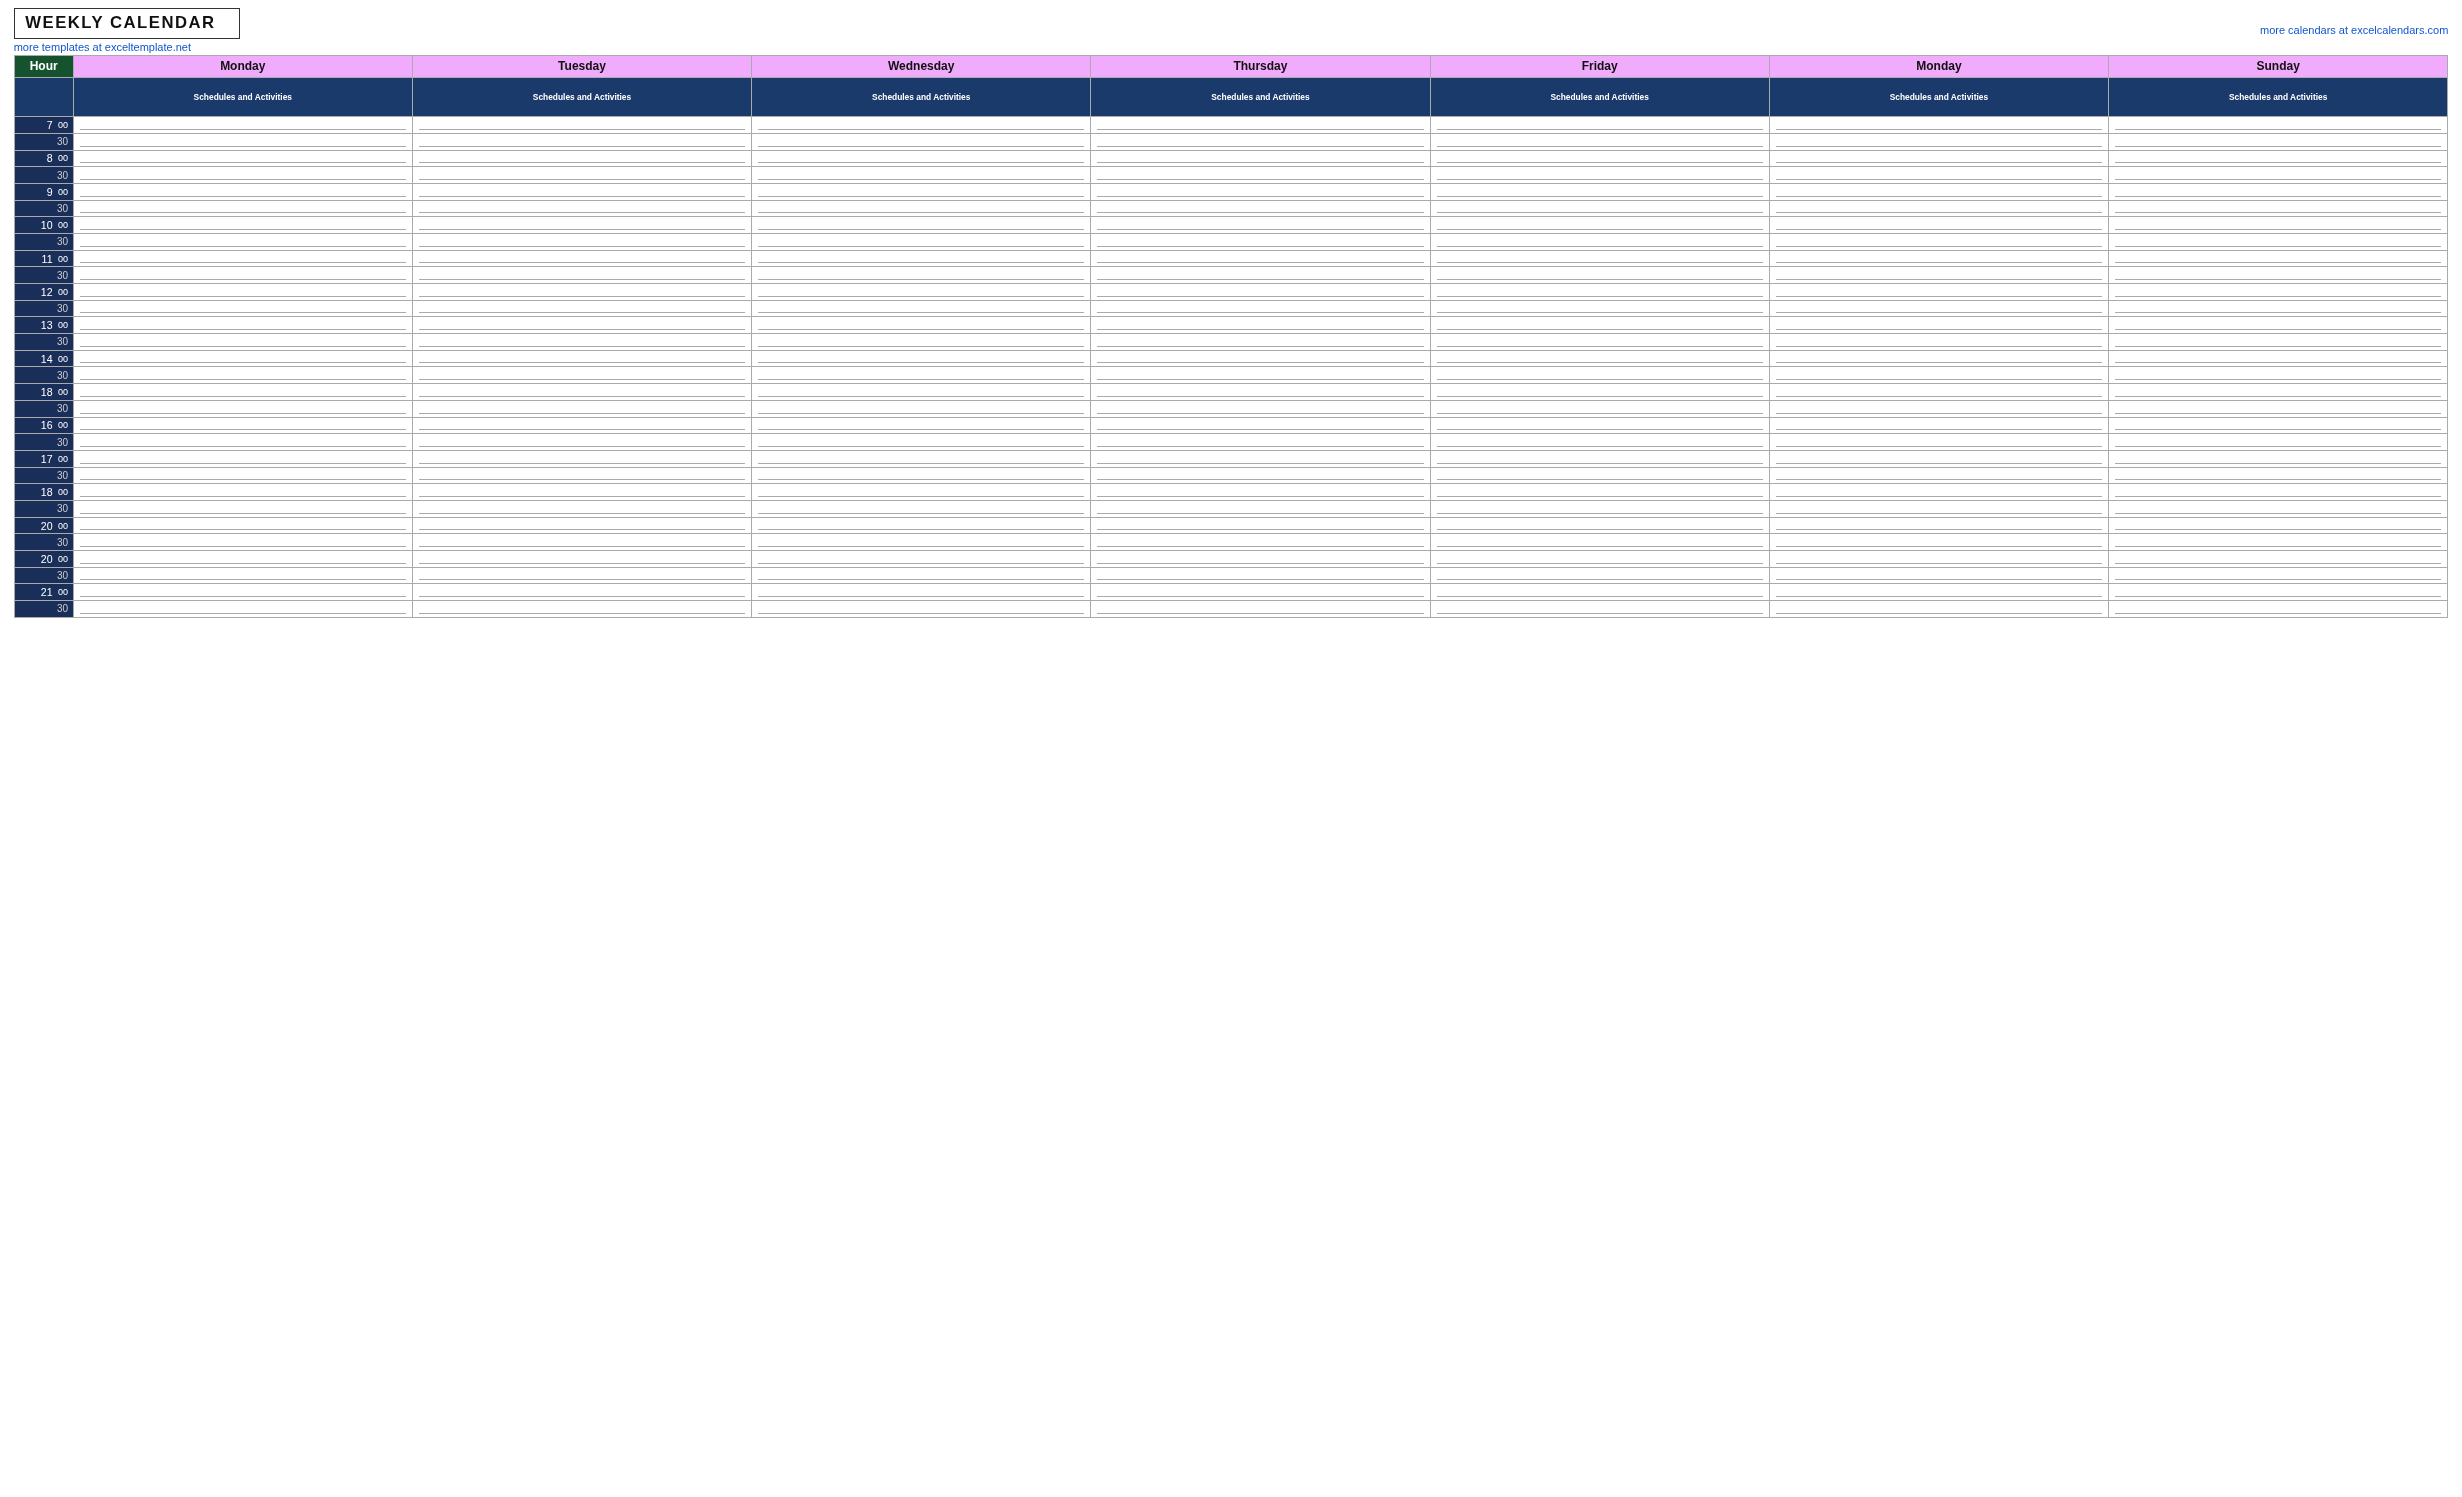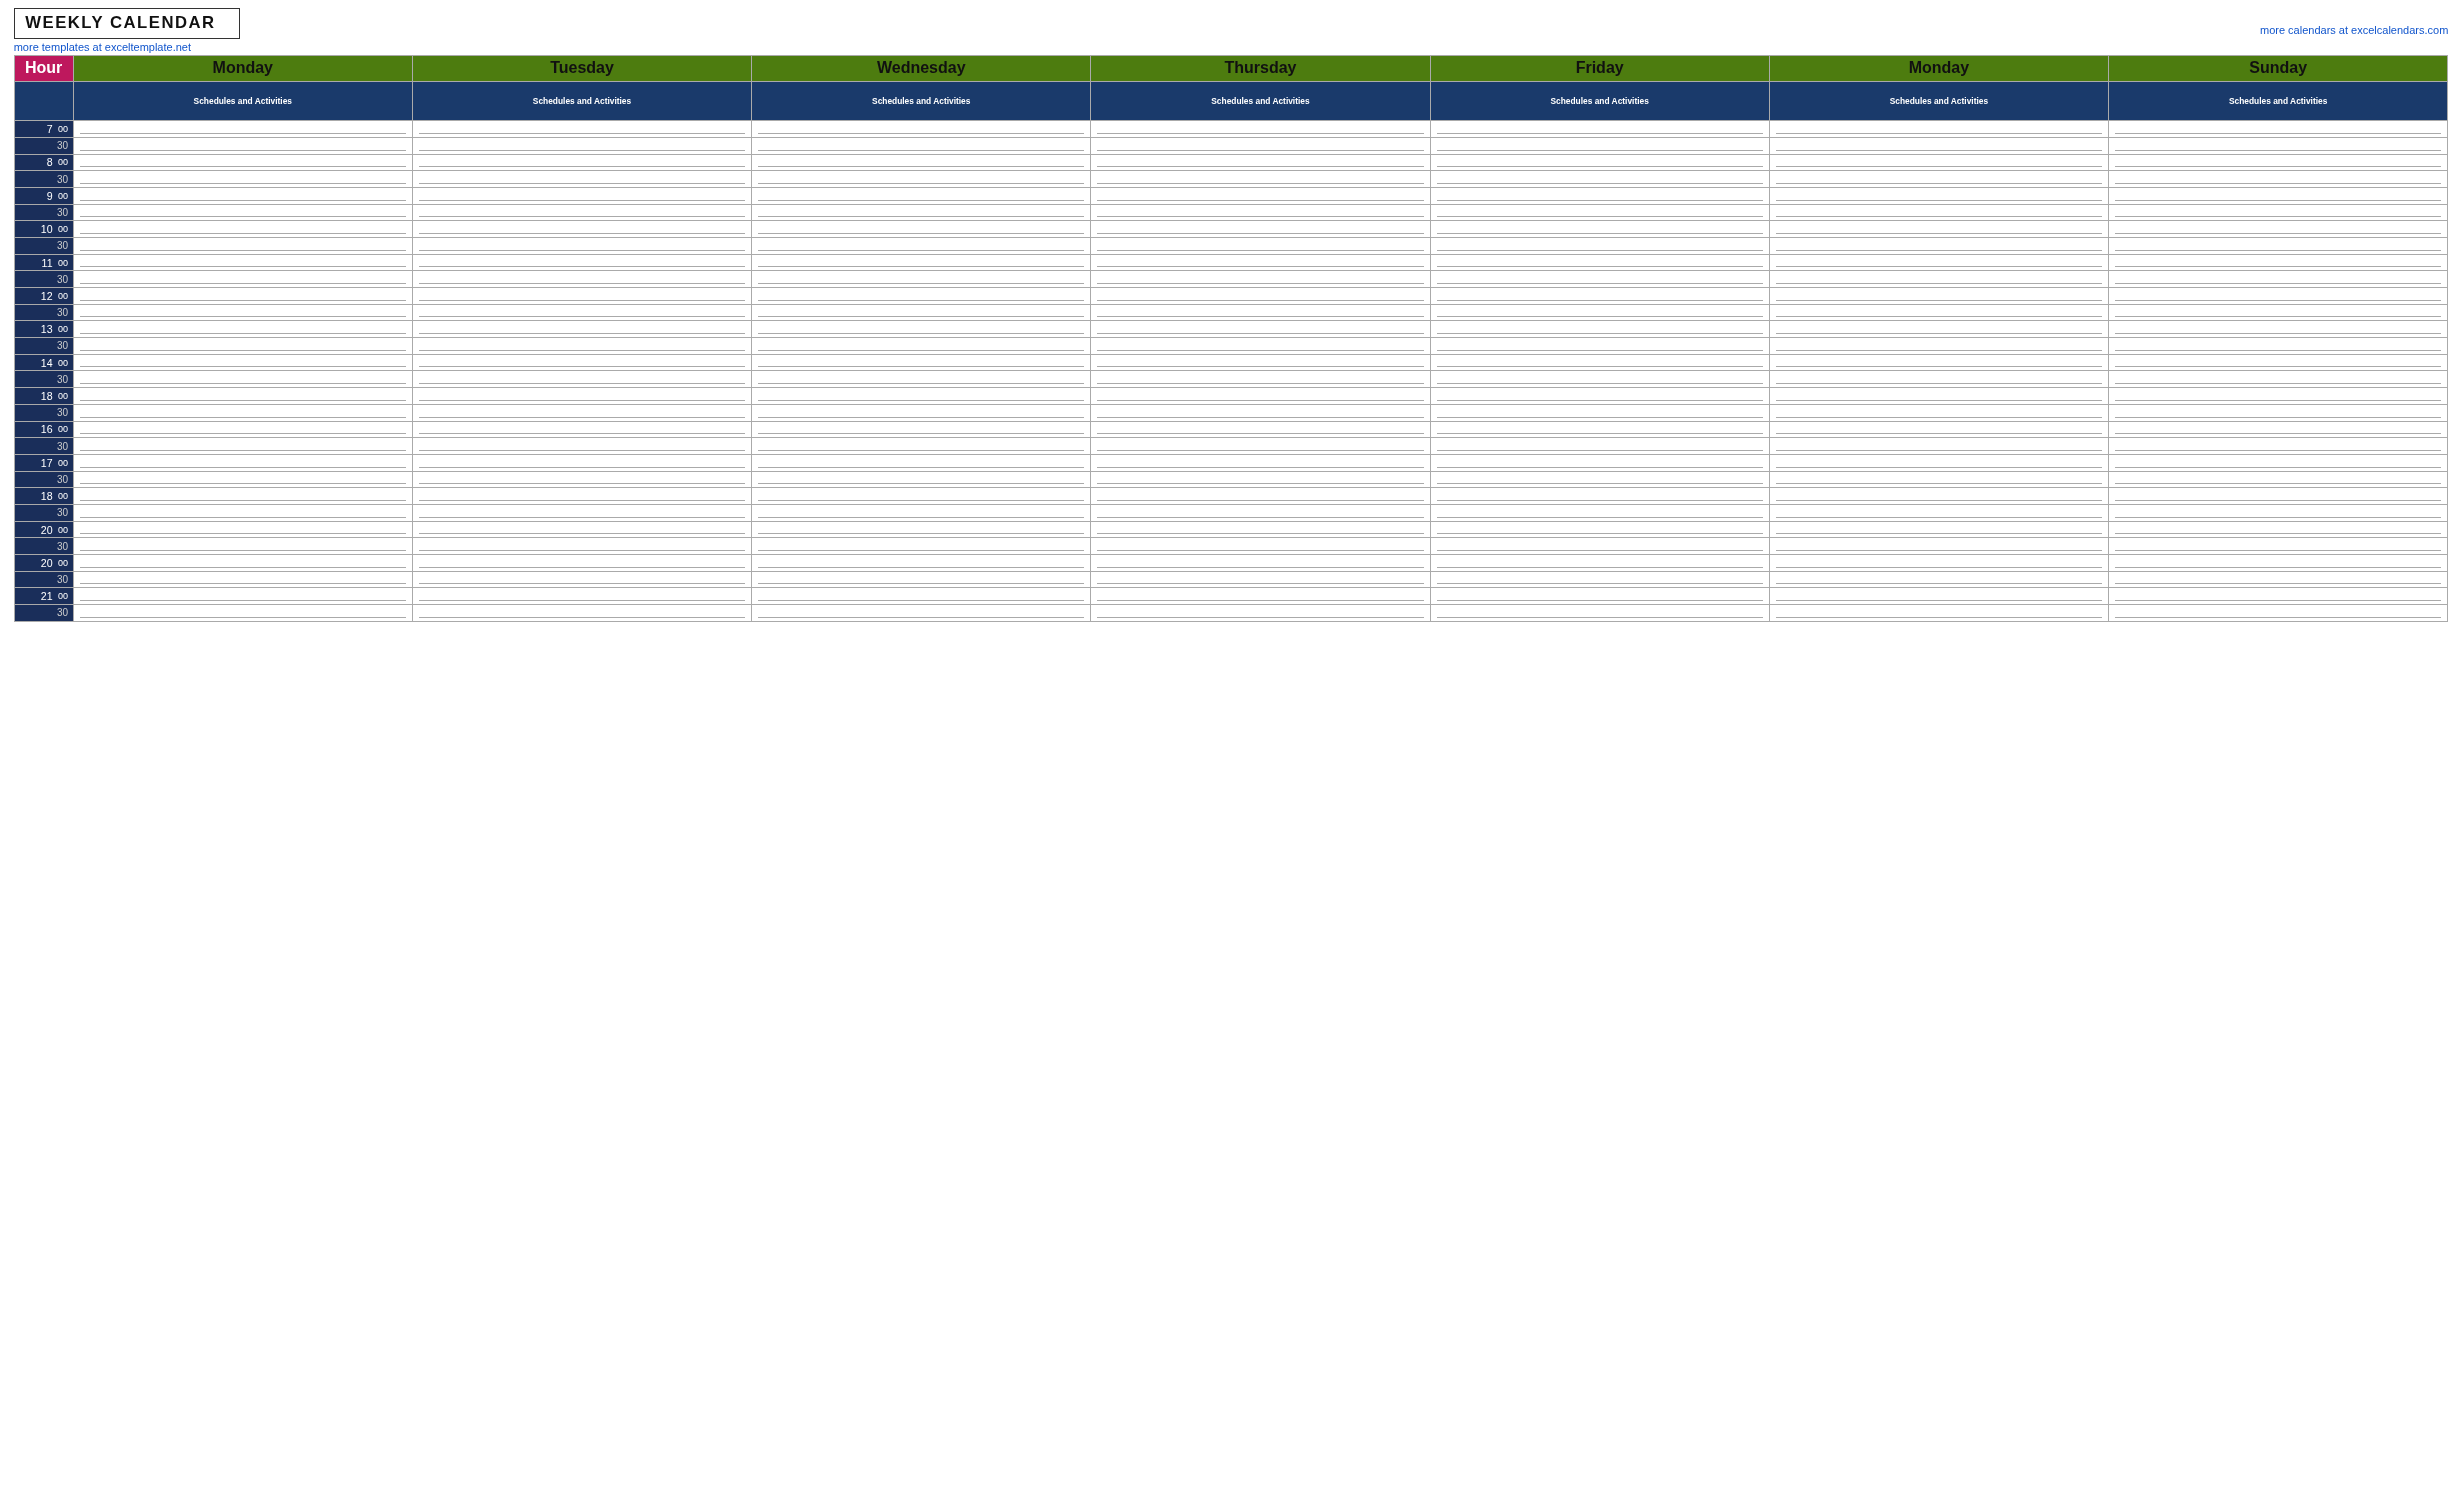--- a/index.html
+++ b/index.html
@@ -35,30 +35,30 @@
       width: 100%;
       border-collapse: collapse;
       border: 1.1px solid #999;
     }
     .calendar-table th, .calendar-table td {
       border: 0.8px solid #aaa;
       text-align: center;
       vertical-align: middle;
     }
     .header-row th {
-      background: #4d7c0f;
+      background: #f0abfc;
       font-weight: bold;
-      font-size: 16px;
+      font-size: 12px;
       padding: 3.8px 0;
       color: #111;
     }
     .header-row th.hour-col {
-      background: #be185d;
+      background: #14532d;
       color: #fff;
-      font-size: 16px;
+      font-size: 12px;
     }
     .sub-header-row th {
       background: #1a3a6b;
       color: #fff;
       font-size: 8.4px;
       font-weight: bold;
       padding: 14px 0;
     }
     .sub-header-row th.hour-col-sub {
       background: #1a3a6b;

